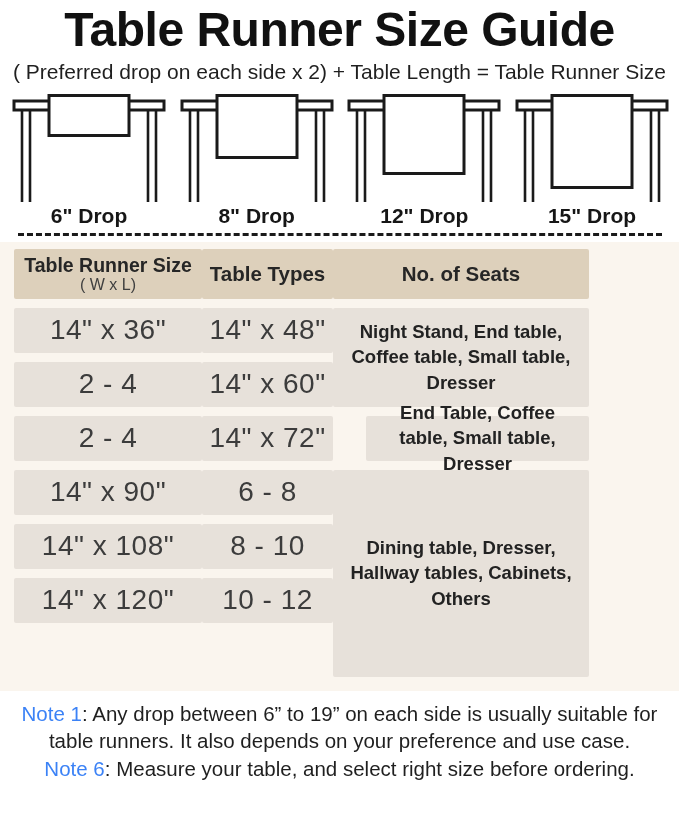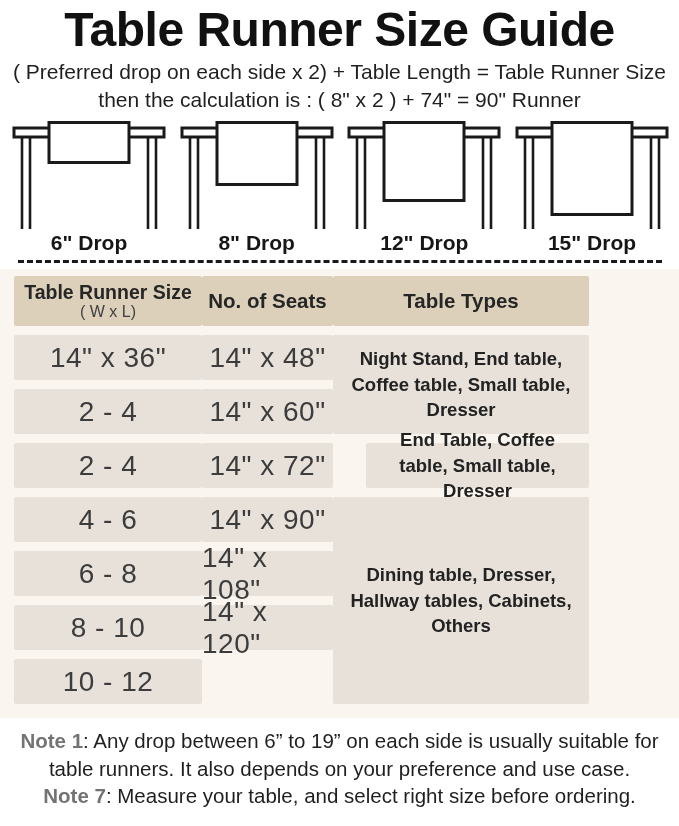--- a/index.html
+++ b/index.html
@@ -102,33 +102,32 @@
 
   
   .notes {
     margin-top: 9px;
     text-align: center;
     font-size: 20.5px;
     line-height: 27.5px;
     color: #1f1f1f;
     padding: 0 4px;
   }
-  .notes strong { font-weight: 700; color: #737373; }
+  .notes strong { font-weight: 400; color: #3b82f6; }
 
   svg .ln   { stroke: #1a1a1a; stroke-width: 2.6; }
   svg .box  { fill: #ffffff; stroke: #1a1a1a; stroke-width: 3; }
 </style>
 </head>
 <body>
 
 <div class="page">
 
   <h1 class="title">Table Runner Size Guide</h1>
   <div class="subline first">( Preferred drop on each side x 2) + Table Length = Table Runner Size</div>
-  <div class="subline">then the calculation is : ( 8" x 2 ) + 74" = 90" Runner</div>
 
   <div class="illustrations">
     <svg class="tile" viewBox="0 0 154 108">
       <rect class="box" x="2" y="7" width="150" height="9"></rect>
       <line class="ln" x1="10" y1="16" x2="10" y2="108"></line>
       <line class="ln" x1="18" y1="16" x2="18" y2="108"></line>
       <line class="ln" x1="136" y1="16" x2="136" y2="108"></line>
       <line class="ln" x1="144" y1="16" x2="144" y2="108"></line>
       <rect class="box" x="37" y="1.5" width="80" height="40"></rect>
     </svg>
@@ -168,25 +167,25 @@
   <div class="dashed-divider"></div>
 
   <div class="panel">
     <div class="size-grid">
 
       <div class="cell head">
         <div class="head-title">Table Runner Size</div>
         <div class="head-sub">( W x L)</div>
       </div>
       <div class="cell head">
+        <div class="head-single">Table Types</div>
+      </div>
+      <div class="cell head">
         <div class="head-single">No. of Seats</div>
       </div>
-      <div class="cell head">
-        <div class="head-single">Table Types</div>
-      </div>
 
       <div class="cell">
           <span class="size-val">14" x 36"</span>
         </div>
       <div class="cell c3r1">
           <span class="types-text">Night Stand, End table, Coffee table, Small table, Dresser</span>
         </div>
 
       <div class="cell">
           <span class="size-val">14" x 48"</span>
@@ -201,23 +200,20 @@
       <div class="cell">
           <span class="seats-val">2 - 4</span>
         </div>
       <div class="cell c3r3">
           <span class="types-text">End Table, Coffee table, Small table, Dresser</span>
         </div>
 
       <div class="cell">
           <span class="size-val">14" x 72"</span>
         </div>
-      <div class="cell">
-          <span class="seats-val">4 - 6</span>
-        </div>
       <div class="cell c3r4">
           <span class="types-text">Dining table, Dresser, Hallway tables, Cabinets, Others</span>
         </div>
 
       <div class="cell">
           <span class="size-val">14" x 90"</span>
         </div>
       <div class="cell">
           <span class="seats-val">6 - 8</span>
         </div>
@@ -234,16 +230,16 @@
         </div>
       <div class="cell">
           <span class="seats-val">10 - 12</span>
         </div>
 
     </div>
   </div>
 
   <div class="notes">
     <div><strong>Note 1</strong><span>: Any drop between 6” to 19” on each side is usually suitable for table runners. It also depends on your preference and use case.</span></div>
-    <div><strong>Note 7</strong><span>: Measure your table, and select right size before ordering.</span></div>
+    <div><strong>Note 6</strong><span>: Measure your table, and select right size before ordering.</span></div>
   </div>
 
 </div>
 
 </body></html>

